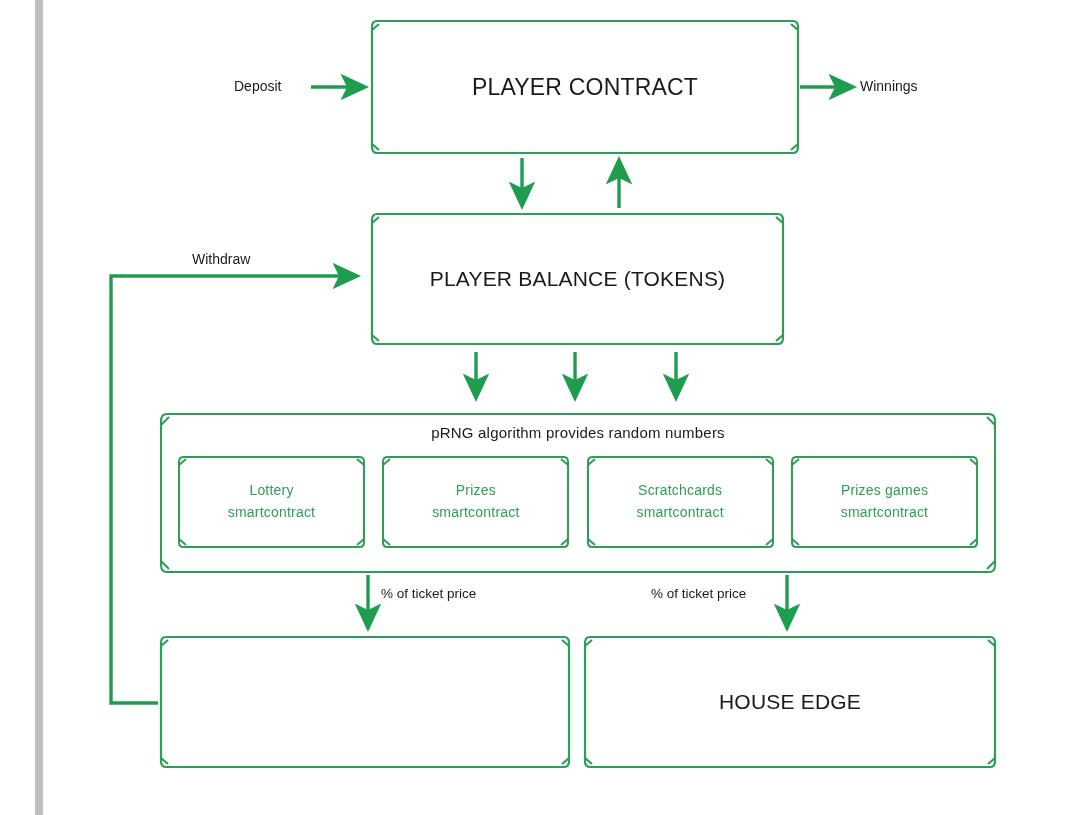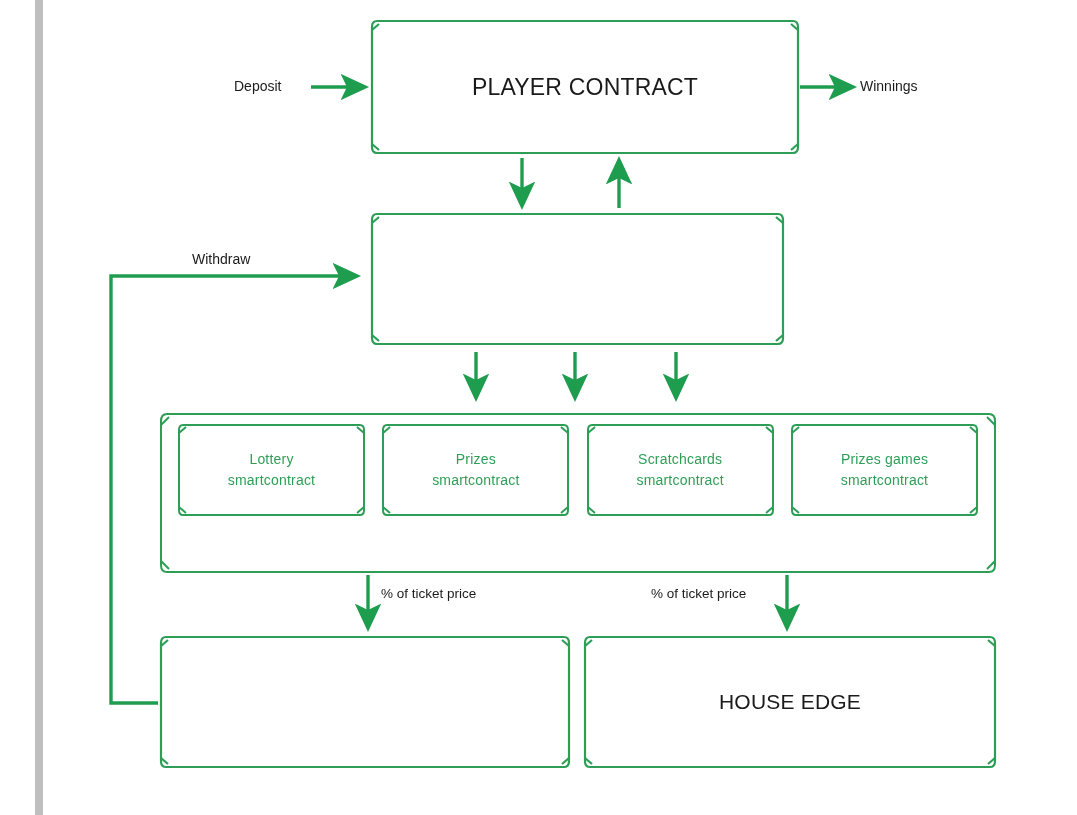--- a/index.html
+++ b/index.html
@@ -135,27 +135,31 @@
       <path d="M3,12 L10,6 M429,12 L422,6 M3,126 L10,132 M429,126 L422,132" fill="none" stroke="#2e9e57" stroke-width="2.2"></path>
     </svg>
     <span class="node-label big-title">PLAYER CONTRACT</span>
   </div>
 
   <div class="node" style="left:334px; top:211px; width:417px; height:136px;">
     <svg class="frame" viewBox="0 0 417 136" preserveAspectRatio="none">
       <path d="M8,3 L409,3 Q414,3 414,9 L414,127 Q414,133 409,133 L8,133 Q3,133 3,127 L3,9 Q3,3 8,3 Z" fill="#ffffff" stroke="#2e9e57" stroke-width="2.2" stroke-linejoin="miter" stroke-linecap="square"></path>
       <path d="M3,12 L10,6 M414,12 L407,6 M3,124 L10,130 M414,124 L407,130" fill="none" stroke="#2e9e57" stroke-width="2.2"></path>
     </svg>
+    <span class="node-label mid-title">PLAYER BALANCE (TOKENS)</span>
   </div>
 
   <div class="node" style="left:123px; top:411px; width:840px; height:164px; display:block;">
     <svg class="frame" viewBox="0 0 840 164" preserveAspectRatio="none">
       <path d="M9,3 L831,3 Q837,3 837,10 L837,154 Q837,161 831,161 L9,161 Q3,161 3,154 L3,10 Q3,3 9,3 Z" fill="#ffffff" stroke="#2e9e57" stroke-width="2" stroke-linejoin="miter"></path>
       <path d="M3,14 L11,6 M837,14 L829,6 M3,150 L11,158 M837,150 L829,158" fill="none" stroke="#2e9e57" stroke-width="2"></path>
     </svg>
+    <div style="position:relative; z-index:3; padding-top:13px; text-align:center;">
+      <span class="node-label prng-title">pRNG algorithm provides random numbers</span>
+    </div>
 
     <div style="position:relative; z-index:3; margin-top:11px; display:flex; justify-content:space-between; padding:0 18px;">
 
       <div class="node" style="position:relative; left:0; top:0; width:191px; height:96px; flex-direction:column;">
         <svg class="frame" viewBox="0 0 191 96" preserveAspectRatio="none">
           <path d="M7,3 L184,3 Q188,3 188,8 L188,88 Q188,93 184,93 L7,93 Q3,93 3,88 L3,8 Q3,3 7,3 Z" fill="#ffffff" stroke="#2e9e57" stroke-width="2" stroke-linejoin="miter"></path>
           <path d="M3,11 L10,5 M188,11 L181,5 M3,85 L10,91 M188,85 L181,91" fill="none" stroke="#2e9e57" stroke-width="2"></path>
         </svg>
         <span class="node-label inner-title green">Lottery</span>
         <span class="node-label inner-title green" style="margin-top:4px;">smartcontract</span>

